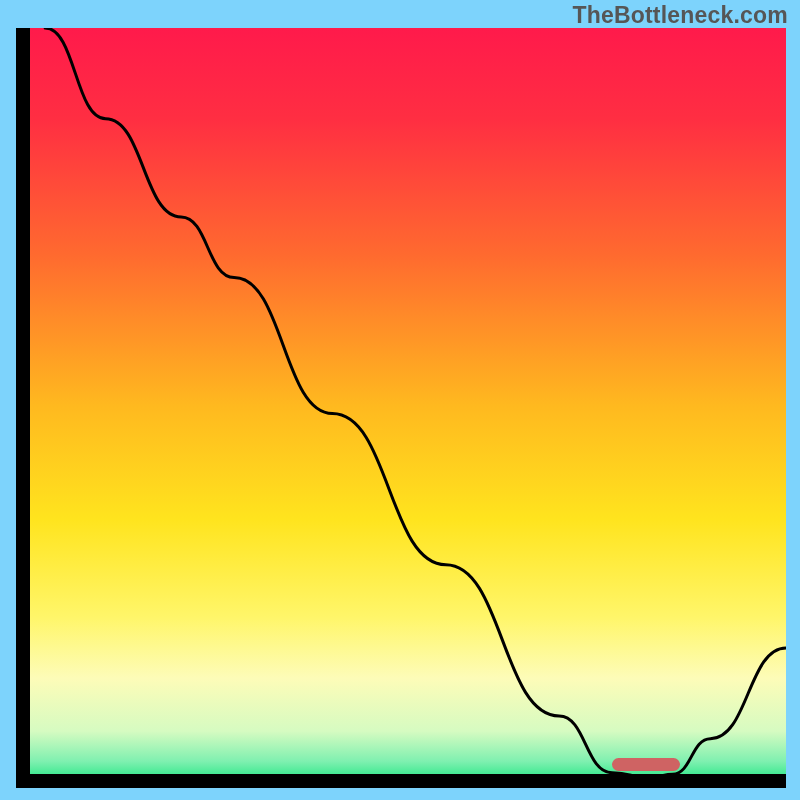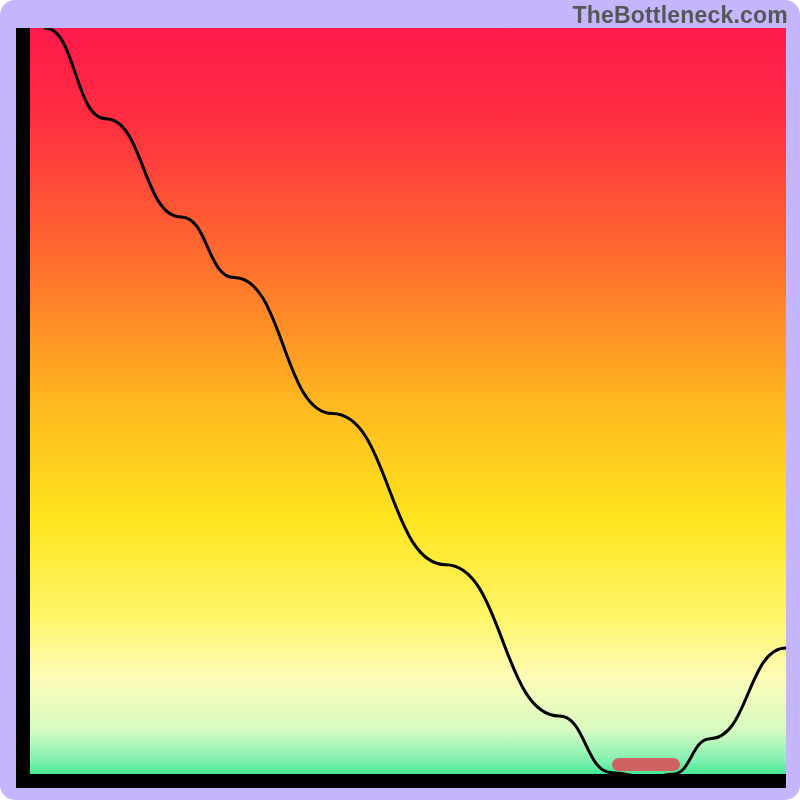--- a/index.html
+++ b/index.html
@@ -1,22 +1,21 @@
 <!DOCTYPE html>
 <html><head>
 <meta charset="utf-8">
 <style>
   * { margin: 0; padding: 0; box-sizing: border-box; }
   html, body { width: 800px; height: 800px; overflow: hidden; background: #fff; }
   .frame {
     position: relative;
     width: 800px;
     height: 800px;
-    background: #c4b5fd;
-    border-radius: 15px;
+    background: #7dd3fc;
   }
   .watermark {
     position: absolute;
     top: 2px;
     right: 12px;
     font-family: Arial, Helvetica, sans-serif;
     font-size: 23px;
     font-weight: 600;
     color: #565656;
     letter-spacing: 0.2px;

